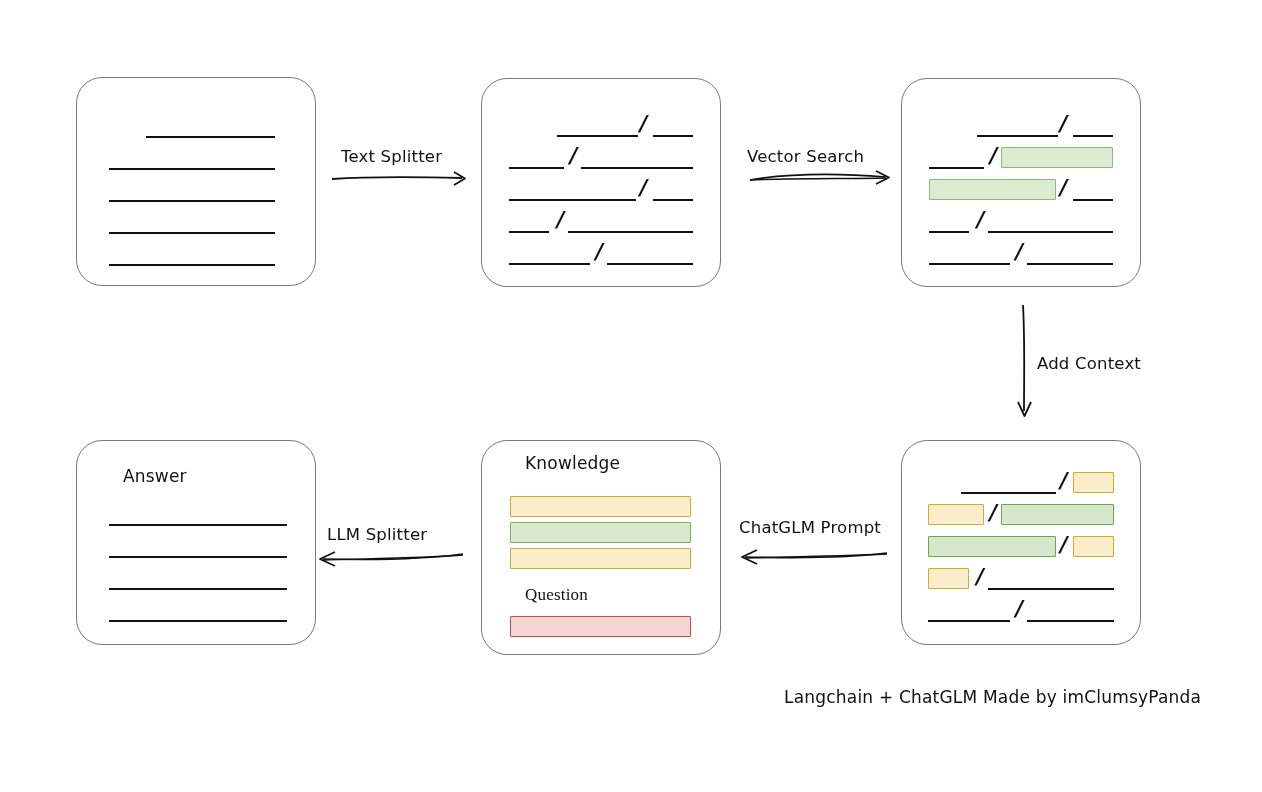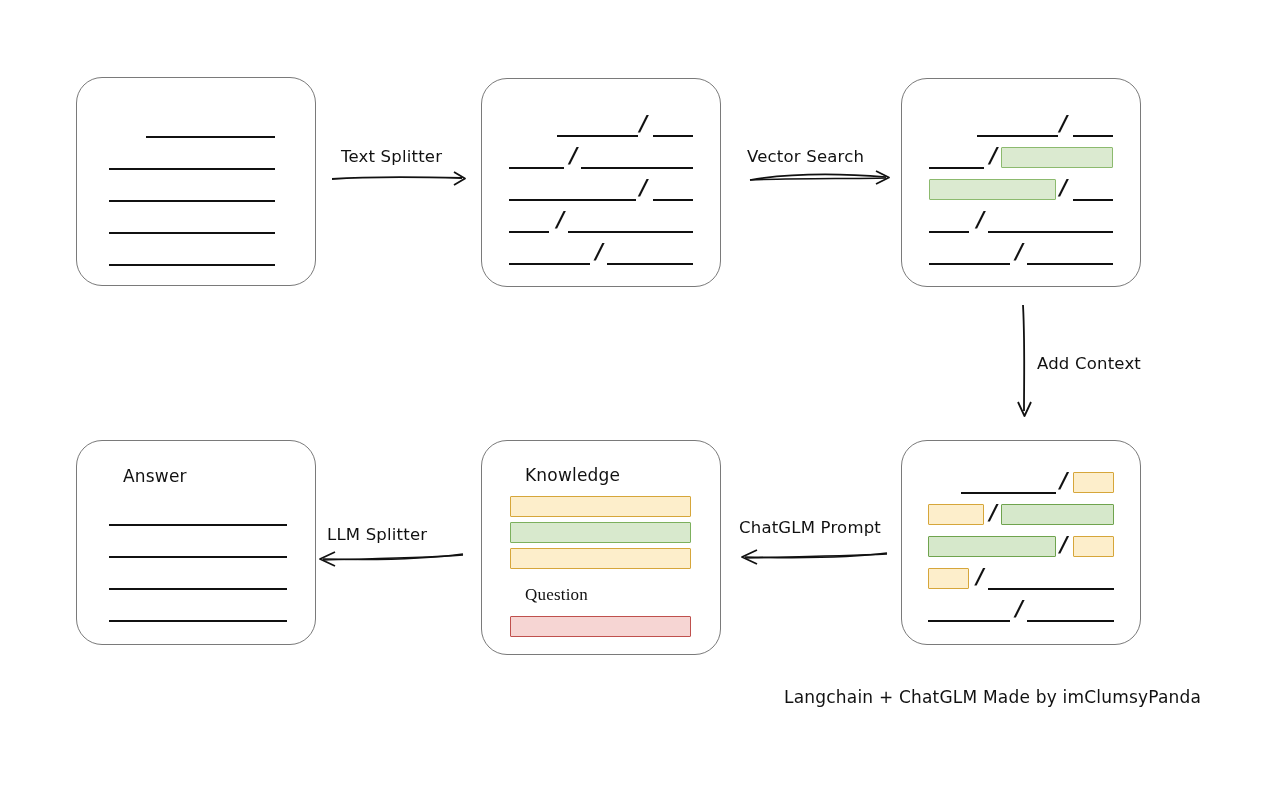--- a/index.html
+++ b/index.html
@@ -253,21 +253,21 @@
   </div>
 
   <div class="arrow-label" style="left:739px; top:518px;">ChatGLM Prompt</div>
   <svg class="arrow-svg" style="left:737px; top:546px;" width="152" height="22" viewBox="0 0 152 22">
     <path d="M150,7 C105,13 50,12 8,11" fill="none" stroke="#111111" stroke-width="1.7"></path>
     <path d="M150,8 C105,10 50,11 8,12" fill="none" stroke="#111111" stroke-width="1.4"></path>
     <path d="M20,4 L5,11 L20,18" fill="none" stroke="#111111" stroke-width="1.8" stroke-linejoin="round"></path>
   </svg>
 
   <div class="card" style="left:481px; top:440px; width:240px; height:215px;">
-    <div class="card-title" style="left:27px; top:24px;">Knowledge</div>
+    <div class="card-title" style="left:27px; top:12px;">Knowledge</div>
     <div></div>
     <div class="card-title" style="left:27px; top:144px;font-family:Liberation Serif, serif;">Question</div>
     <div></div>
   <div class="bar yellow" style="left: 28px; right: 29px; top: 55px;"></div>
       <div class="bar green" style="left: 28px; right: 29px; top: 81px;"></div>
       <div class="bar yellow" style="left: 28px; right: 29px; top: 107px;"></div>
       <div class="bar red" style="left: 28px; right: 29px; top: 175px;"></div>
     </div>
 
   <div class="arrow-label" style="left:327px; top:525px;">LLM Splitter</div>

